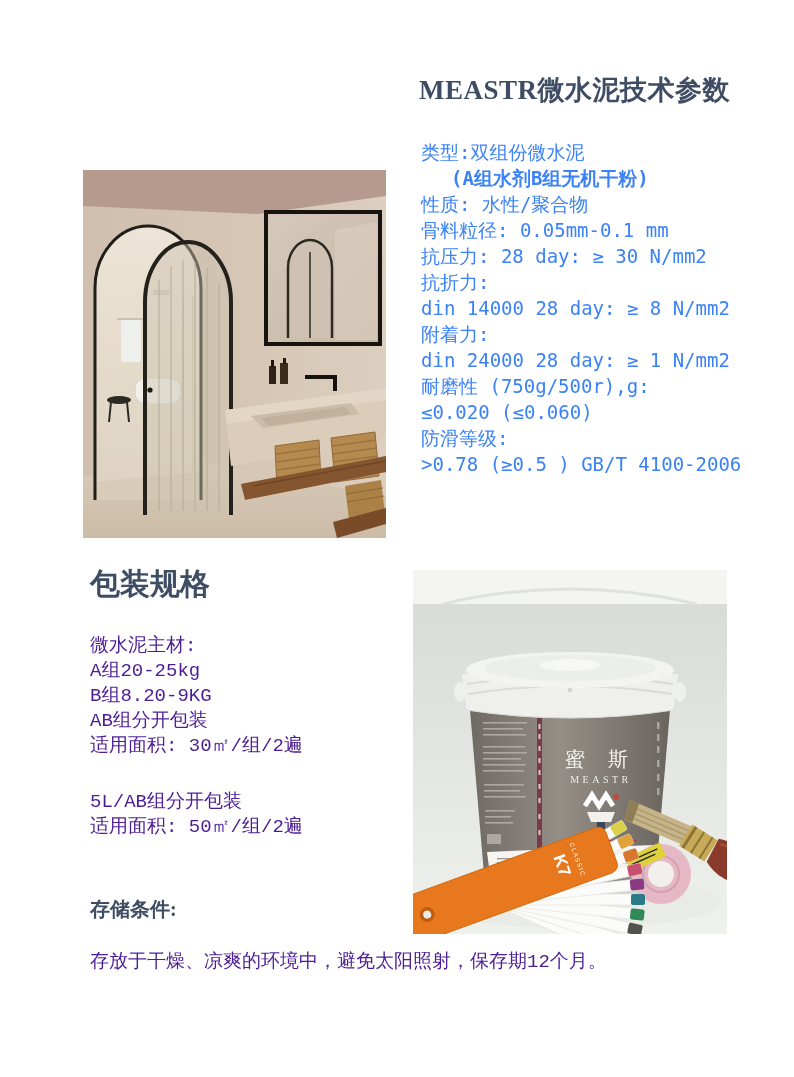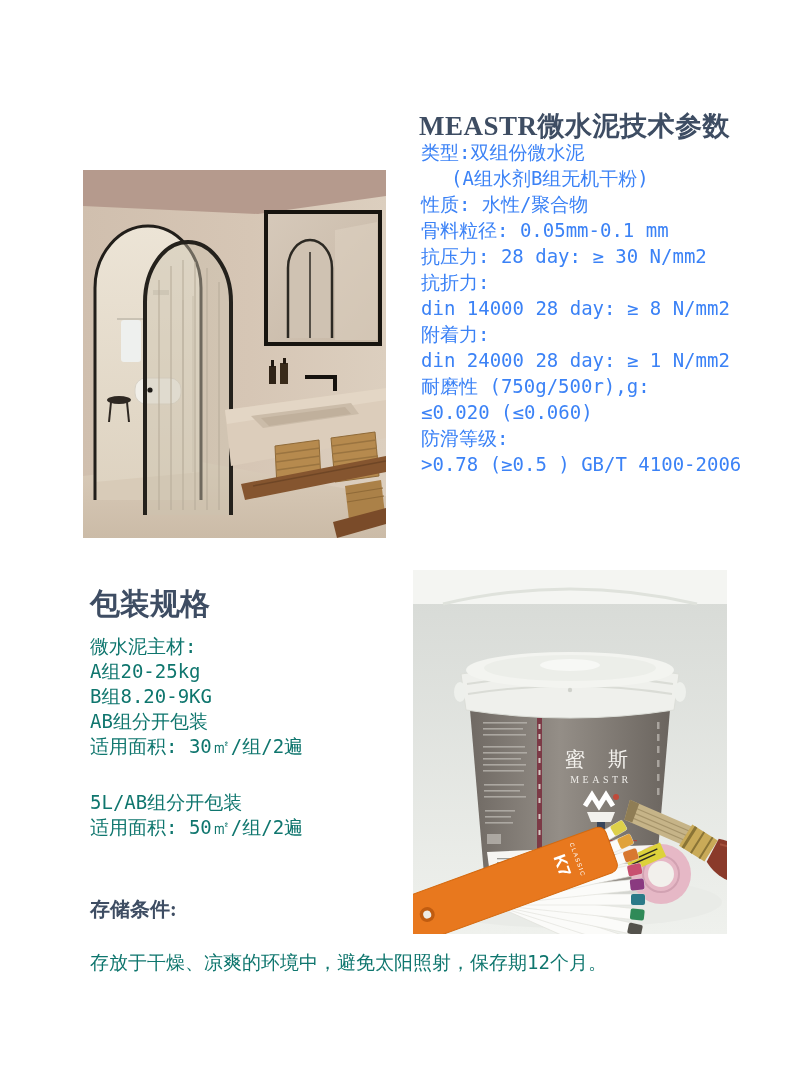--- a/index.html
+++ b/index.html
@@ -5,35 +5,35 @@
   html,body{margin:0;padding:0;background:#ffffff;}
   .page{
     position:relative;width:794px;height:1077px;background:#ffffff;
     font-family:"DejaVu Sans Mono","Liberation Mono",monospace;
     overflow:hidden;
   }
   .main-title{
     position:absolute;left:419px;top:72px;
     font-family:"Liberation Serif","DejaVu Serif",serif;
     font-weight:700;font-size:27px;line-height:36px;color:#3e4d63;
-    letter-spacing:0.5px;white-space:nowrap;margin-top:36px;
+    letter-spacing:0.5px;white-space:nowrap;
   }
   .specs{
     position:absolute;left:421px;top:139px;
     font-size:19px;line-height:26px;color:#3b82f6;white-space:nowrap;
   }
-  .specs .indent{padding-left:30px;}
+  .specs .indent{padding-left:30px;font-weight:bold;}
   .h2{
     position:absolute;font-family:"Liberation Serif","DejaVu Serif",serif;
     font-weight:700;color:#3e4d63;white-space:nowrap;
   }
-  #pkg-heading{left:90px;top:564px;font-size:30px;line-height:40px;margin-top:20px;}
+  #pkg-heading{left:90px;top:564px;font-size:30px;line-height:40px;}
   #storage-heading{left:90px;top:892px;font-size:20px;line-height:34px;}
   .textblock{
-    position:absolute;font-size:19px;line-height:25px;color:#0f766e;white-space:nowrap;
+    position:absolute;font-size:19px;line-height:25px;color:#4c1d95;white-space:nowrap;font-family:Liberation Mono, monospace;
   }
   #pkg-main{left:90px;top:634px;}
   #pkg-protect{left:90px;top:790px;}
   #storage-text{left:90px;top:950px;font-size:19px;text-align:center;}
   .photo{position:absolute;display:block;}
   #bathroom-photo{left:83px;top:170px;}
   #bucket-photo{left:413px;top:570px;}
 </style>
 </head>
 <body>

